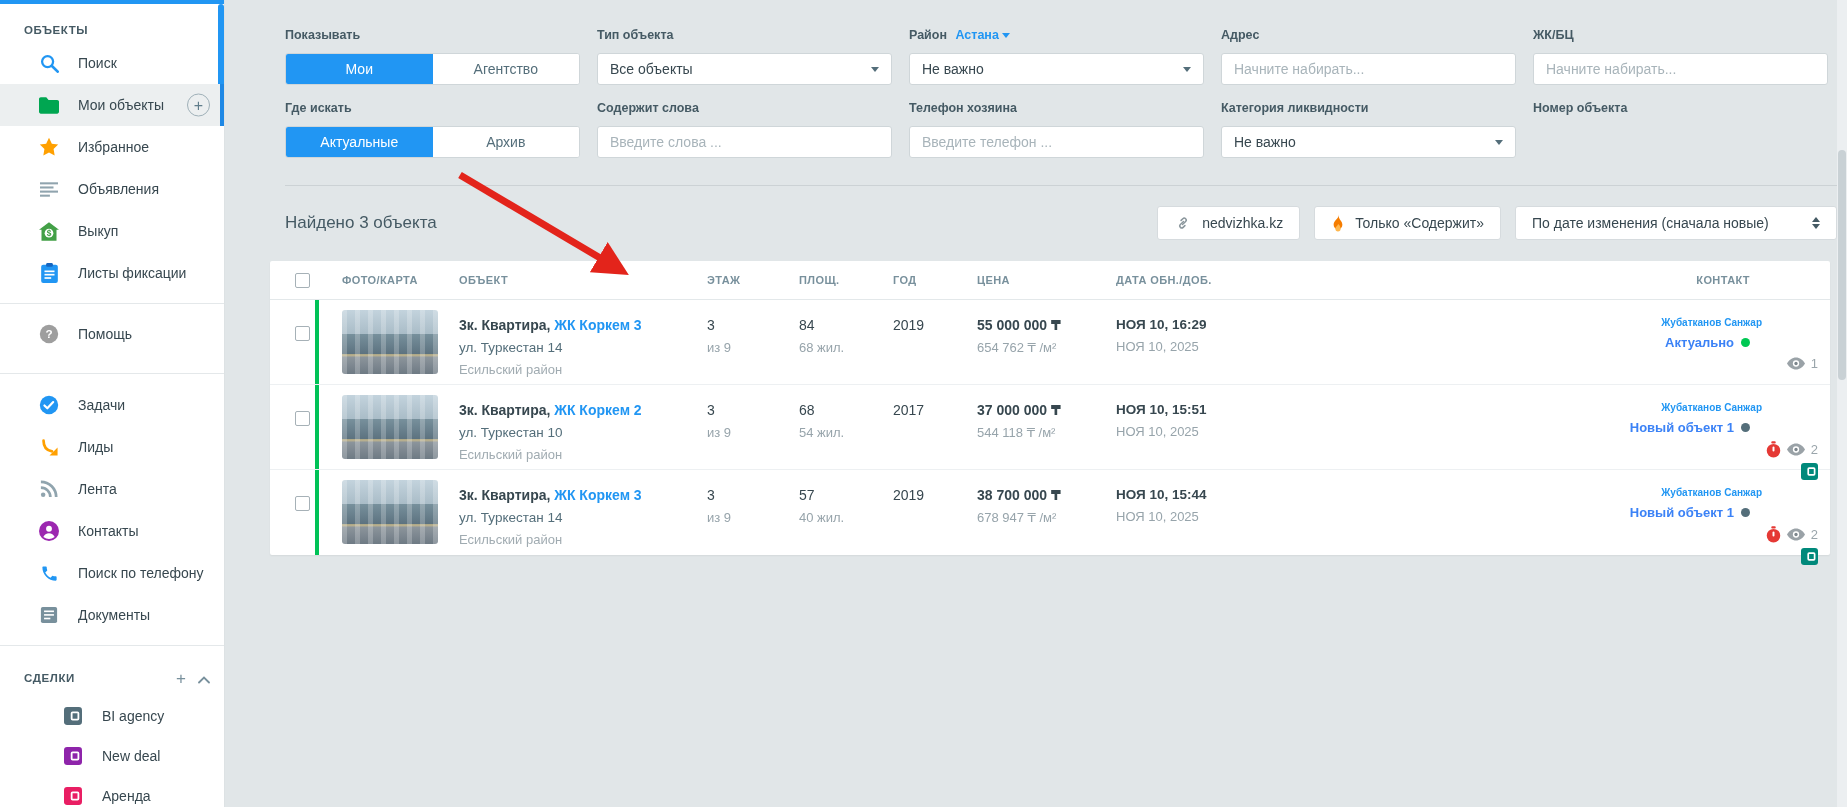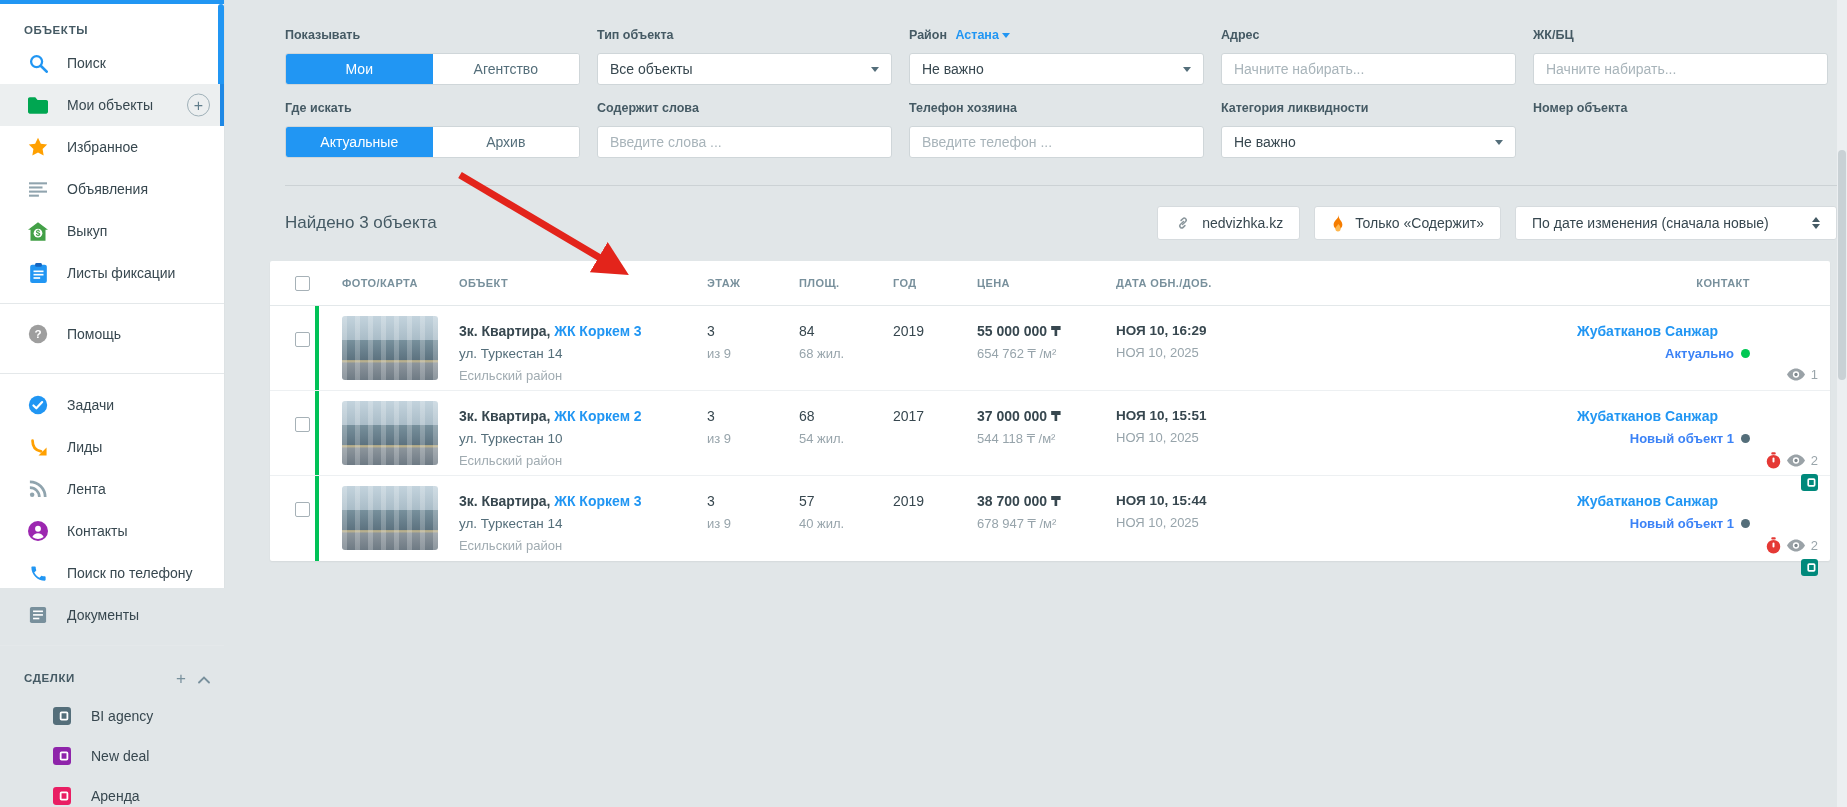--- a/index.html
+++ b/index.html
@@ -1,24 +1,24 @@
 <!DOCTYPE html>
 <html><head>
 <meta charset="utf-8">
 <style>
   * { margin:0; padding:0; box-sizing:border-box; }
   html,body { width:1847px; height:807px; overflow:hidden; }
   body { font-family:"Liberation Sans","DejaVu Sans",sans-serif; background:#e1e6e8; color:#37474f; position:relative; }
 
   
-  .sidebar { position:absolute; left:0; top:0; width:225px; height:588px; background:#fff; border-right:1px solid #dde2e4; z-index:5; }
+  .sidebar { position:absolute; left:0; top:0; width:225px; height:807px; background:#fff; border-right:1px solid #dde2e4; z-index:5; }
   .sidebar-topbar { position:absolute; left:0; top:0; width:100%; height:4px; background:#2196f3; }
   .sidebar-scrollthumb { position:absolute; right:0; top:4px; width:6px; height:90px; background:#2196f3; border-radius:3px; }
   .side-section-title { padding:24px 0 6px 24px; font-size:11.5px; font-weight:bold; color:#455a64; letter-spacing:.6px; }
-  .side-item { height:42px; display:flex; align-items:center; padding-left:28px; cursor:pointer; position:relative; }
+  .side-item { height:42px; display:flex; align-items:center; padding-left:39px; cursor:pointer; position:relative; }
   .side-item .ic { width:20px; height:20px; margin-right:19px; display:flex; align-items:center; justify-content:center; flex:0 0 20px; }
   .side-item .lbl { font-size:14px; color:#37474f; }
   .side-item.selected { background:#eceff0; }
   .side-item.selected::after { content:""; position:absolute; right:0; top:0; bottom:0; width:4px; background:#1e88e5; }
   .plus-circle { position:absolute; right:14px; top:50%; transform:translateY(-50%); width:23px; height:23px; border:1px solid #9fb0b8; border-radius:50%; color:#607d8b; font-size:16px; line-height:21px; text-align:center; background:transparent; }
   .side-divider { border:none; border-top:1px solid #e4e8ea; margin:9px 0 0 0; }
   .side-item.tall { height:60px; }
   .deals-head { height:50px; display:flex; align-items:center; padding:14px 14px 0 24px; font-size:11.5px; font-weight:bold; color:#455a64; letter-spacing:.6px; }
   .deals-head .spacer { flex:1; }
   .mini-btn { color:#78909c; font-size:17px; margin-left:12px; background:none; border:none; cursor:pointer; line-height:1; }
@@ -52,21 +52,21 @@
   .wbtn .bic { margin-right:10px; display:flex; }
   .sort-select { width:322px; justify-content:space-between; }
   .sort-arrows { display:flex; flex-direction:column; gap:2px; margin-left:10px; }
   .sort-arrows i { width:0; height:0; border-left:4px solid transparent; border-right:4px solid transparent; display:block; }
   .sort-arrows i.up { border-bottom:5px solid #455a64; }
   .sort-arrows i.down { border-top:5px solid #455a64; }
 
   
   .table-card { margin:21px 17px 0 45px; width:1560px; background:#fff; border-radius:2px; box-shadow:0 1px 2px rgba(0,0,0,.06); }
   .trow { display:grid; grid-template-columns:45px 144px 248px 92px 94px 84px 139px 204px 1fr; position:relative; }
-  .thead { height:45px; align-items:center; border-bottom:1px solid #e3e8ea; }
+  .thead { height:39px; align-items:center; border-bottom:1px solid #e3e8ea; }
   .thead .th { font-size:11px; font-weight:bold; color:#78909c; letter-spacing:.4px; }
   .th-photo { padding-left:27px; }
   .th-contact { text-align:right; padding-right:80px; }
   .checkbox { width:15px; height:15px; border:1.5px solid #a6b1b7; border-radius:2px; background:#fff; margin-left:25px; cursor:pointer; }
   .tbody .trow { height:85px; border-bottom:1px solid #edf0f2; }
   .tbody .trow:last-child { border-bottom:none; }
   .cell { padding-top:17px; font-size:14px; color:#37474f; }
   .cell .sub { margin-top:7px; font-size:13px; color:#97a4ab; }
   .row-bar { position:absolute; left:45px; top:0; bottom:0; width:4px; background:#00c257; }
   .cell-check { padding-top:26px; }
@@ -76,21 +76,21 @@
       linear-gradient(180deg,#c3d3dd 0%,#a9bcc7 38%,#77909c 38%,#5d7380 68%,#c8b98a 70%,#8b949b 74%,#6e7a84 100%);
   }
   .obj-title { font-size:14px; }
   .obj-title .t-dark { color:#37474f; font-weight:bold; }
   .obj-title .t-link { color:#2196f3; cursor:pointer; font-weight:bold; }
   .obj-addr { margin-top:7px; font-size:13.5px; color:#546e7a; }
   .obj-district { margin-top:7px; font-size:13px; color:#a0abb1; }
   .price-main { font-weight:bold; }
   .date-main { font-weight:bold; font-size:13.5px; }
   .cell-contact { display:flex; flex-direction:column; align-items:flex-end; padding-right:12px; }
-  .contact-name { margin-right:100px; font-size:14px; color:#2196f3; font-weight:bold; cursor:pointer; }
+  .contact-name { margin-right:56px; font-size:10px; color:#2196f3; font-weight:bold; cursor:pointer; }
   .contact-status { margin:7px 68px 0 0; font-size:13px; color:#3b82f6; font-weight:bold; display:flex; align-items:center; }
   .status-dot { width:9px; height:9px; border-radius:50%; margin-left:7px; display:inline-block; }
   .views-line { margin-top:6px; display:flex; align-items:center; gap:6px; }
   .views-count { font-size:13px; color:#9aa5ab; }
   .deal-badge { margin-top:5px; display:flex; }
 
   
   .arrow-overlay { position:absolute; inset:0; width:1847px; height:807px; pointer-events:none; z-index:40; }
   .page-scrollbar { position:absolute; right:0; top:0; width:10px; height:807px; background:#eceff1; z-index:30; }
   .page-scrollthumb { position:absolute; right:1px; top:150px; width:8px; height:230px; background:#c9d1d5; border-radius:4px; }

